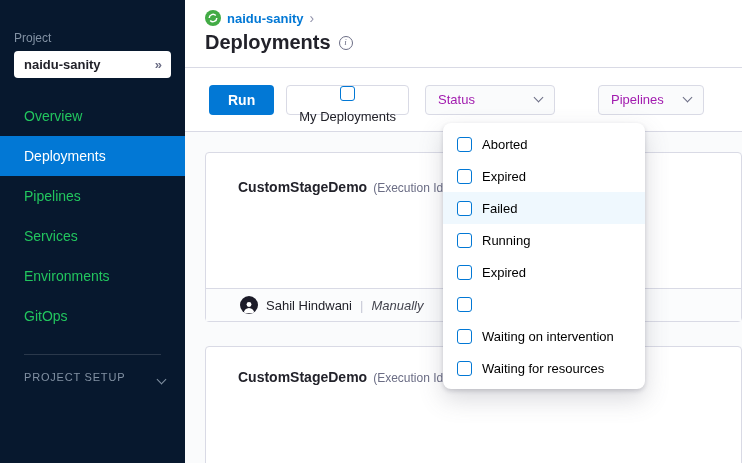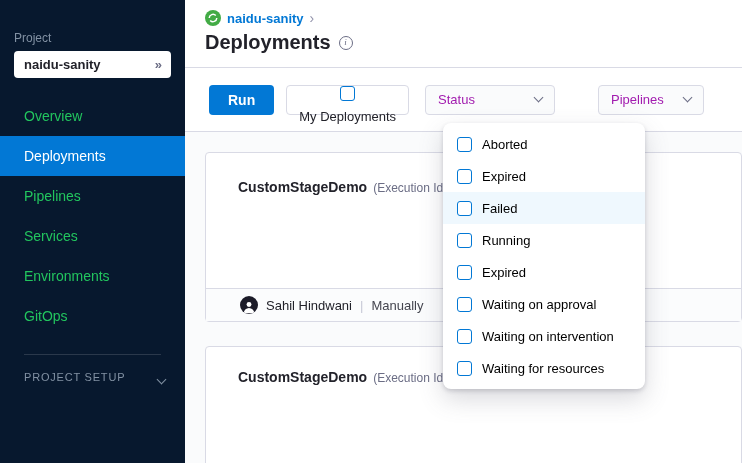--- a/index.html
+++ b/index.html
@@ -58,21 +58,21 @@
   .card-2 { margin-top: 24px; height: 150px; }
   .card-body { flex: 1; padding: 26px 0 0 32px; display: flex; align-items: baseline; gap: 6px; }
   .card-2 .card-body { padding-top: 22px; }
   .card-title { font-size: 14px; font-weight: bold; color: #22222a; }
   .card-meta { font-size: 12px; color: #6b6d85; }
   .card-footer { height: 33px; border-top: 1px solid #d9dae5; display: flex; align-items: center; gap: 8px;
     padding-left: 34px; font-size: 13px; color: #22222a; background: #fbfcfd; }
   .avatar { width: 18px; height: 18px; border-radius: 50%; background: #1b1b28;
     display: flex; align-items: flex-end; justify-content: center; overflow: hidden; flex-shrink: 0; }
   .footer-sep { color: #c6c8d6; }
-  .footer-trigger { color: #44454f; }
+  .footer-trigger { color: #44454f; font-style: italic; }
 
   
   .dropdown { position: absolute; left: 443px; top: 123px; width: 202px; background: #fff; border-radius: 8px;
     box-shadow: 0 2px 4px rgba(40,41,61,.18), 0 10px 24px rgba(96,97,112,.24); padding: 5px 0; z-index: 30; }
   .menu-item { height: 32px; display: flex; align-items: center; gap: 10px; padding: 0 14px;
     font-size: 13px; color: #000000; cursor: pointer; white-space: nowrap; }
   .menu-item.highlight { background: #eff8fe; }
 </style>
 </head>
 <body>
@@ -181,21 +181,20 @@
     <div class="menu-item">
       <span class="checkbox"></span>
       <span>Running</span>
     </div>
     <div class="menu-item">
       <span class="checkbox"></span>
       <span>Expired</span>
     </div>
     <div class="menu-item">
       <span class="checkbox"></span>
-      <span>Waiting on approval</span>
     </div>
     <div class="menu-item">
       <span class="checkbox"></span>
       <span>Waiting on intervention</span>
     </div>
     <div class="menu-item">
       <span class="checkbox"></span>
       <span>Waiting for resources</span>
     </div>
   </div>

